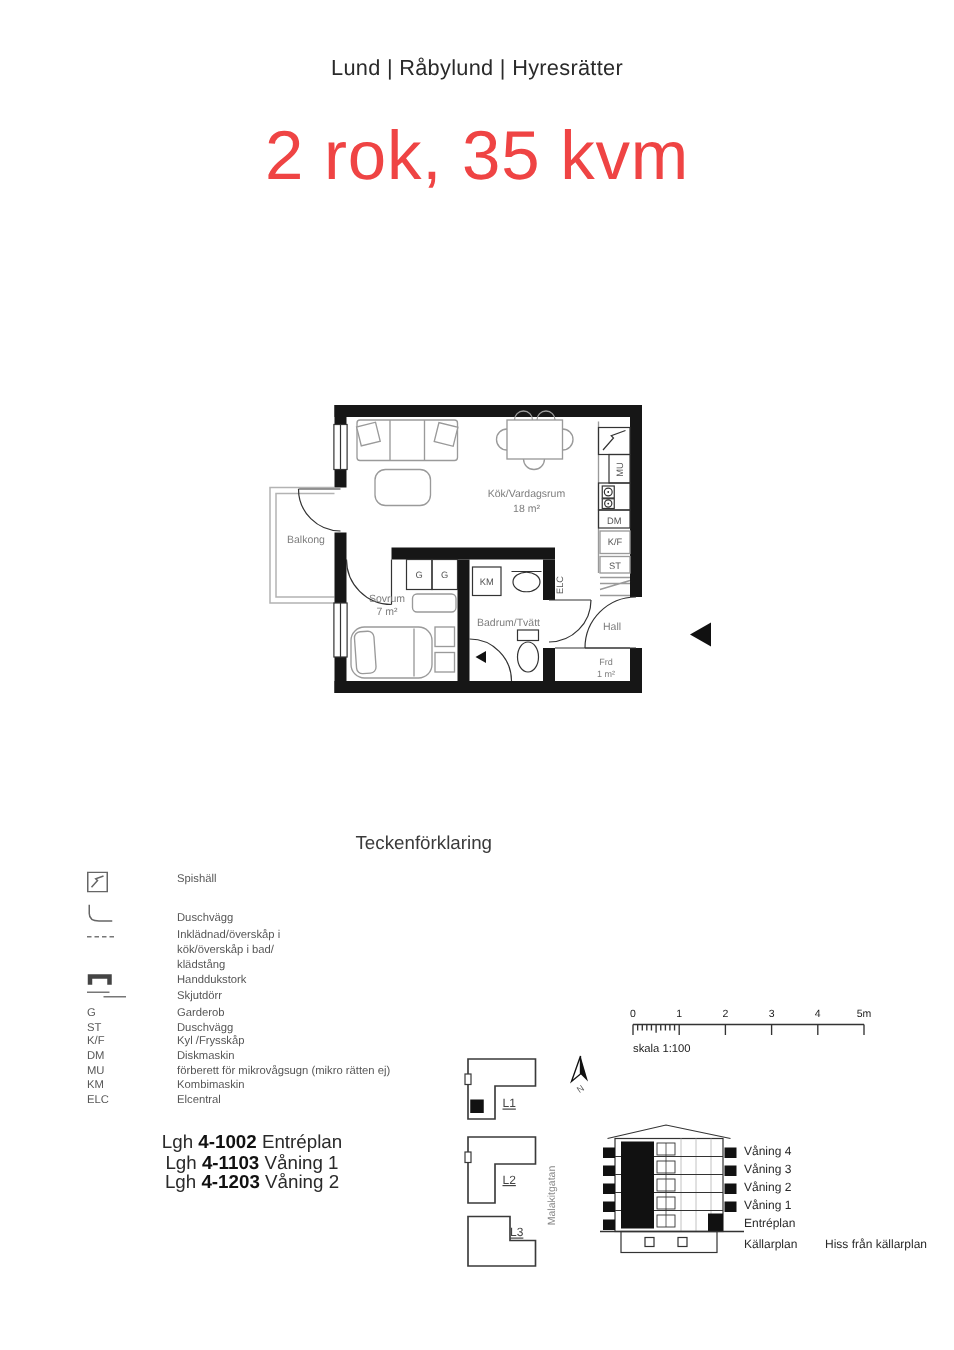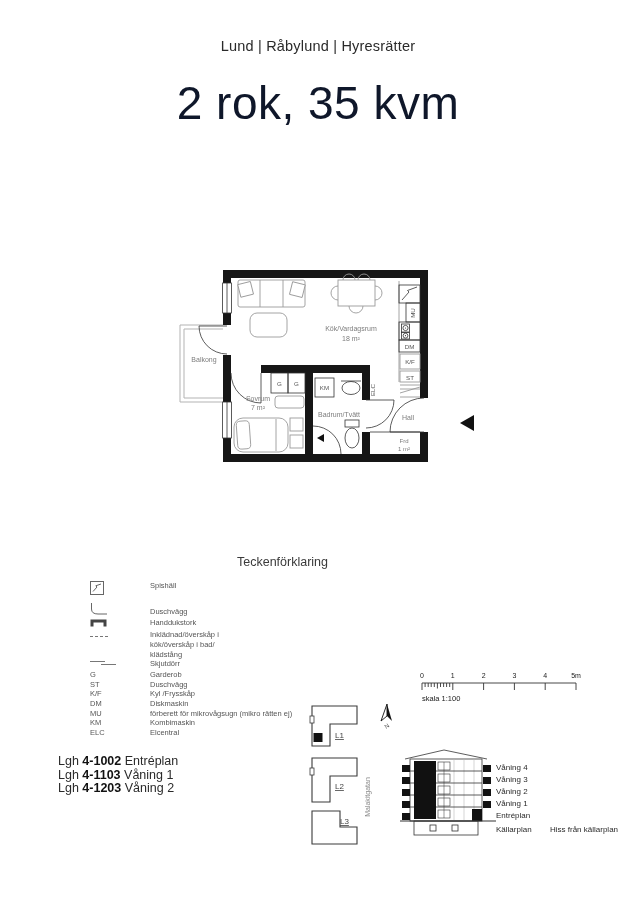--- a/index.html
+++ b/index.html
@@ -3,39 +3,39 @@
 <meta charset="utf-8">
 <style>
   html,body{margin:0;padding:0;background:#fff;}
   .page{position:relative;width:636px;height:852px;background:#fff;overflow:hidden;
         font-family:"Liberation Sans","DejaVu Sans",sans-serif;color:#222;}
 
   
   .breadcrumb{position:absolute;top:38px;left:0;width:636px;text-align:center;
               font-size:14.5px;color:#2a2a2a;letter-spacing:.2px;}
   .main-title{position:absolute;top:76px;left:0;width:636px;text-align:center;
-              font-size:46px;font-weight:300;color:#0f172a;letter-spacing:.5px;}
+              font-size:46px;font-weight:300;color:#ef4444;letter-spacing:.5px;}
 
   
   .plan-wrap{position:absolute;left:166px;top:250px;width:310px;height:235px;}
   svg text{font-family:"Liberation Sans","DejaVu Sans",sans-serif;}
   .plan-label{fill:#7d7d7d;font-size:7px;}
   .plan-label-sm{fill:#7d7d7d;font-size:6px;}
   .marker-txt{fill:#555;font-size:6.2px;}
   .wall{fill:#161616;}
   .thin{stroke:#333;stroke-width:.8;fill:none;}
   .furn{stroke:#9a9a9a;stroke-width:.9;fill:#fff;}
   .furnline{stroke:#9a9a9a;stroke-width:.9;fill:none;}
   .gray{stroke:#b3b3b3;stroke-width:1;fill:none;}
 
   
   .legend{position:absolute;left:58px;top:555px;width:270px;}
   .legend-heading{font-size:12.5px;color:#3a3a3a;margin-bottom:12px;text-align:right;}
   .lg-row{display:flex;align-items:flex-start;font-size:7.5px;color:#565656;
-          line-height:9.7px;min-height:9.7px;margin-left:32px;}
+          line-height:9.7px;min-height:9.7px;}
   .lg-row.gap{margin-bottom:9px;}
   .lg-key{width:60px;flex:0 0 60px;color:#565656;}
   .lg-label{white-space:nowrap;}
   .lg-label.wrap{white-space:normal;width:84px;}
   .lg-ico{display:inline-block;}
 
   
   .scalebar{position:absolute;left:416px;top:668px;width:175px;height:38px;}
   .sb-num{fill:#1a1a1a;font-size:7px;}
   .sb-label{fill:#1a1a1a;font-size:7.5px;}
@@ -48,21 +48,21 @@
 
   
   .section{position:absolute;left:400px;top:745px;width:235px;height:100px;}
   .sec-label{fill:#2a2a2a;font-size:8px;}
   .sec-line{stroke:#333;stroke-width:.8;fill:none;}
   .sec-faint{stroke:#bbb;stroke-width:.6;fill:none;}
 
   
   .apts{position:absolute;left:58px;top:755px;width:220px;}
   .apts-heading{font-size:12px;color:#3a3a3a;margin-bottom:10px;}
-  .apt-row{font-size:12.5px;color:#2a2a2a;line-height:13.6px;}
+  .apt-row{font-size:12.5px;color:#2a2a2a;line-height:13.6px;text-align:center;}
   .apt-no{font-weight:700;color:#111;}
 
   
   .disclaimer{position:absolute;left:58px;top:864px;width:420px;}
   .disc-line{font-size:6.8px;color:#4a4a4a;line-height:8.4px;}
   .brand{position:absolute;top:856px;right:41px;font-size:16.5px;font-weight:700;
          color:#ef7d00;letter-spacing:-.2px;}
 </style>
 </head>
 <body>
@@ -221,29 +221,29 @@
     </div>
 
     <div class="lg-row">
       <span class="lg-key"><svg class="lg-ico" width="17" height="13" viewBox="0 0 17 13" style="margin-top:-4px">
             <path d="M1.5 0 V6 Q1.5 11 8 11 H17" fill="none" stroke="#666" stroke-width="1"></path>
           </svg></span>
       <span class="lg-label">Duschvägg</span>
     </div>
 
     <div class="lg-row">
+      <span class="lg-key"><span class="lg-ico" style="width:18px;border-top:1.2px dashed #777;margin-top:4px"></span></span>
+      <span class="lg-label wrap">Inklädnad/överskåp i kök/överskåp i bad/ klädstång</span>
+    </div>
+
+    <div class="lg-row">
       <span class="lg-key"><svg class="lg-ico" width="17" height="9" viewBox="0 0 17 9">
             <path d="M2 8.5 V3 H15 V8.5" fill="none" stroke="#444" stroke-width="3"></path>
           </svg></span>
       <span class="lg-label">Handdukstork</span>
-    </div>
-
-    <div class="lg-row">
-      <span class="lg-key"><span class="lg-ico" style="width:18px;border-top:1.2px dashed #777;margin-top:4px"></span></span>
-      <span class="lg-label wrap">Inklädnad/överskåp i kök/överskåp i bad/ klädstång</span>
     </div>
 
     <div class="lg-row">
       <span class="lg-key"><svg class="lg-ico" width="26" height="8" viewBox="0 0 26 8">
             <path d="M0 2.5 H15 M11 5.5 H26" fill="none" stroke="#777" stroke-width="1"></path>
           </svg></span>
       <span class="lg-label">Skjutdörr</span>
     </div>
 
     <div class="lg-row">

